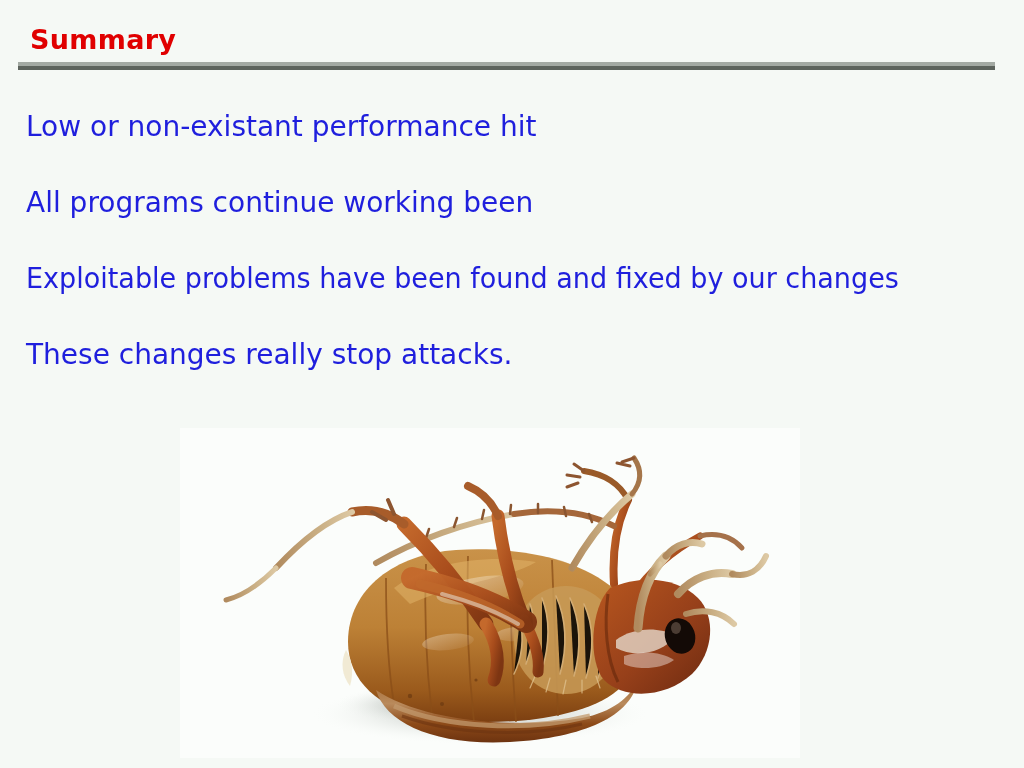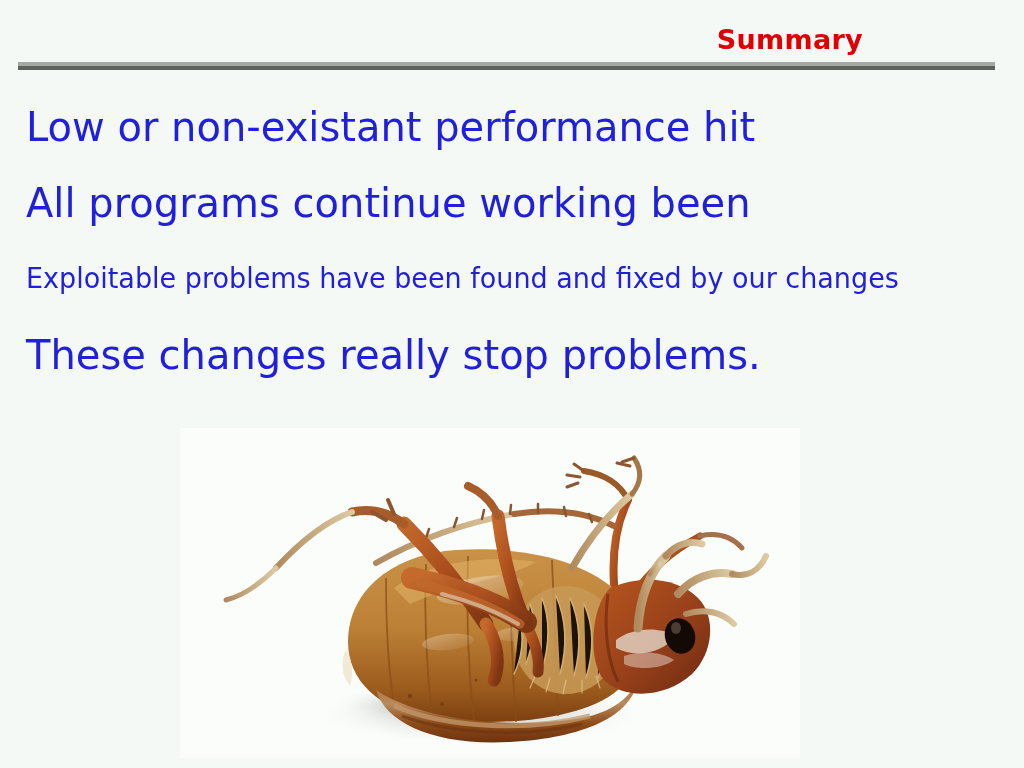--- a/index.html
+++ b/index.html
@@ -20,27 +20,28 @@
     height: 768px;
     background: #f5f9f5;
   }
 
   
   .slide-title {
     position: absolute;
     left: 0;
     top: 26px;
     width: 863px;
-    text-align: right;
+    text-align: left;
     font-family: "DejaVu Sans", sans-serif;
     font-weight: bold;
     font-size: 27px;
     letter-spacing: 0.3px;
     color: #e00000;
     line-height: 1;
+    padding-left: 30px;
   }
 
   
   .title-rule {
     position: absolute;
     left: 18px;
     top: 62px;
     width: 977px;
     height: 8px;
   }
@@ -63,21 +64,21 @@
   .body-block {
     position: absolute;
     left: 26px;
     top: 110px;
     width: 960px;
   }
   .body-line {
     color: #1f1fdd;
     font-family: "DejaVu Sans", sans-serif;
     font-weight: 500;
-    font-size: 40px;
+    font-size: 28px;
     line-height: 34px;
     height: 34px;
     margin-bottom: 42px;
     white-space: nowrap;
   }
   .body-line.condensed {
     font-size: 28px;
     transform: scaleX(0.965);
     transform-origin: left center;
   }
@@ -105,21 +106,21 @@
 
   <div class="title-rule">
     <div class="rule-light"></div>
     <div class="rule-dark"></div>
   </div>
 
   <div class="body-block">
     <div class="body-line">Low or non-existant performance hit</div>
     <div class="body-line">All programs continue working been</div>
     <div class="body-line condensed">Exploitable problems have been found and fixed by our changes</div>
-    <div class="body-line">These changes really stop problems.</div>
+    <div class="body-line">These changes really stop attacks.</div>
   </div>
 
   <div class="photo">
     <svg viewBox="0 0 620 330" xmlns="http://www.w3.org/2000/svg">
       <defs>
         <radialGradient id="gBody" cx="42%" cy="38%" r="72%">
           <stop offset="0%" stop-color="#d39a46"></stop>
           <stop offset="42%" stop-color="#c07f2e"></stop>
           <stop offset="78%" stop-color="#a65f1e"></stop>
           <stop offset="100%" stop-color="#8a4714"></stop>

